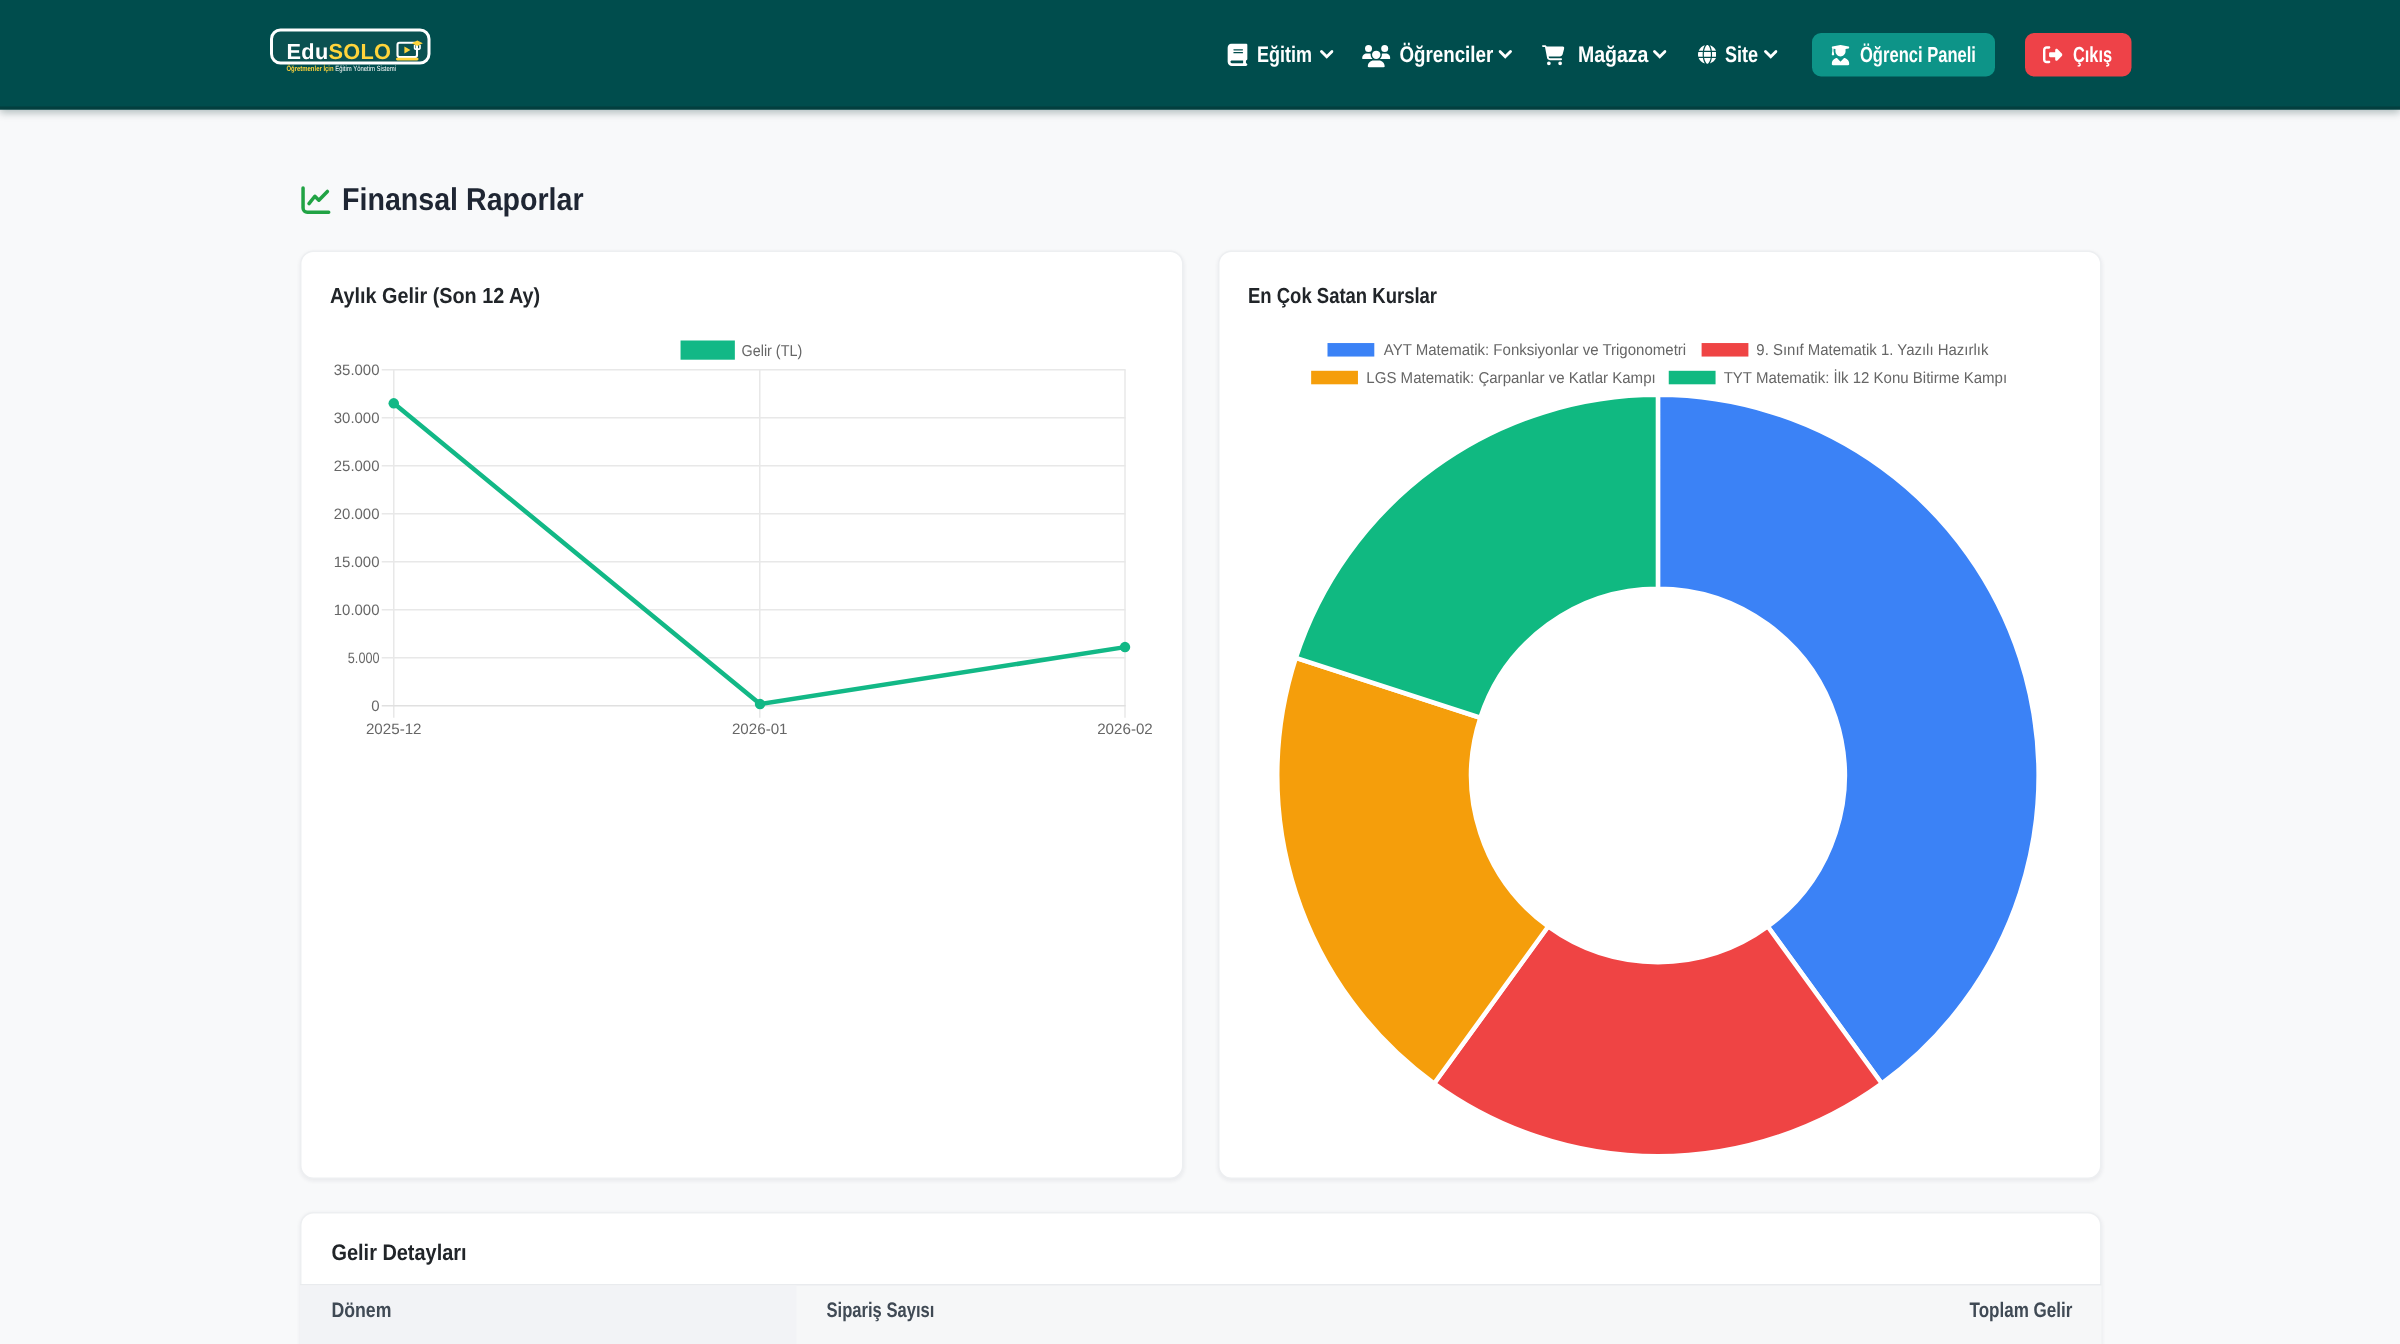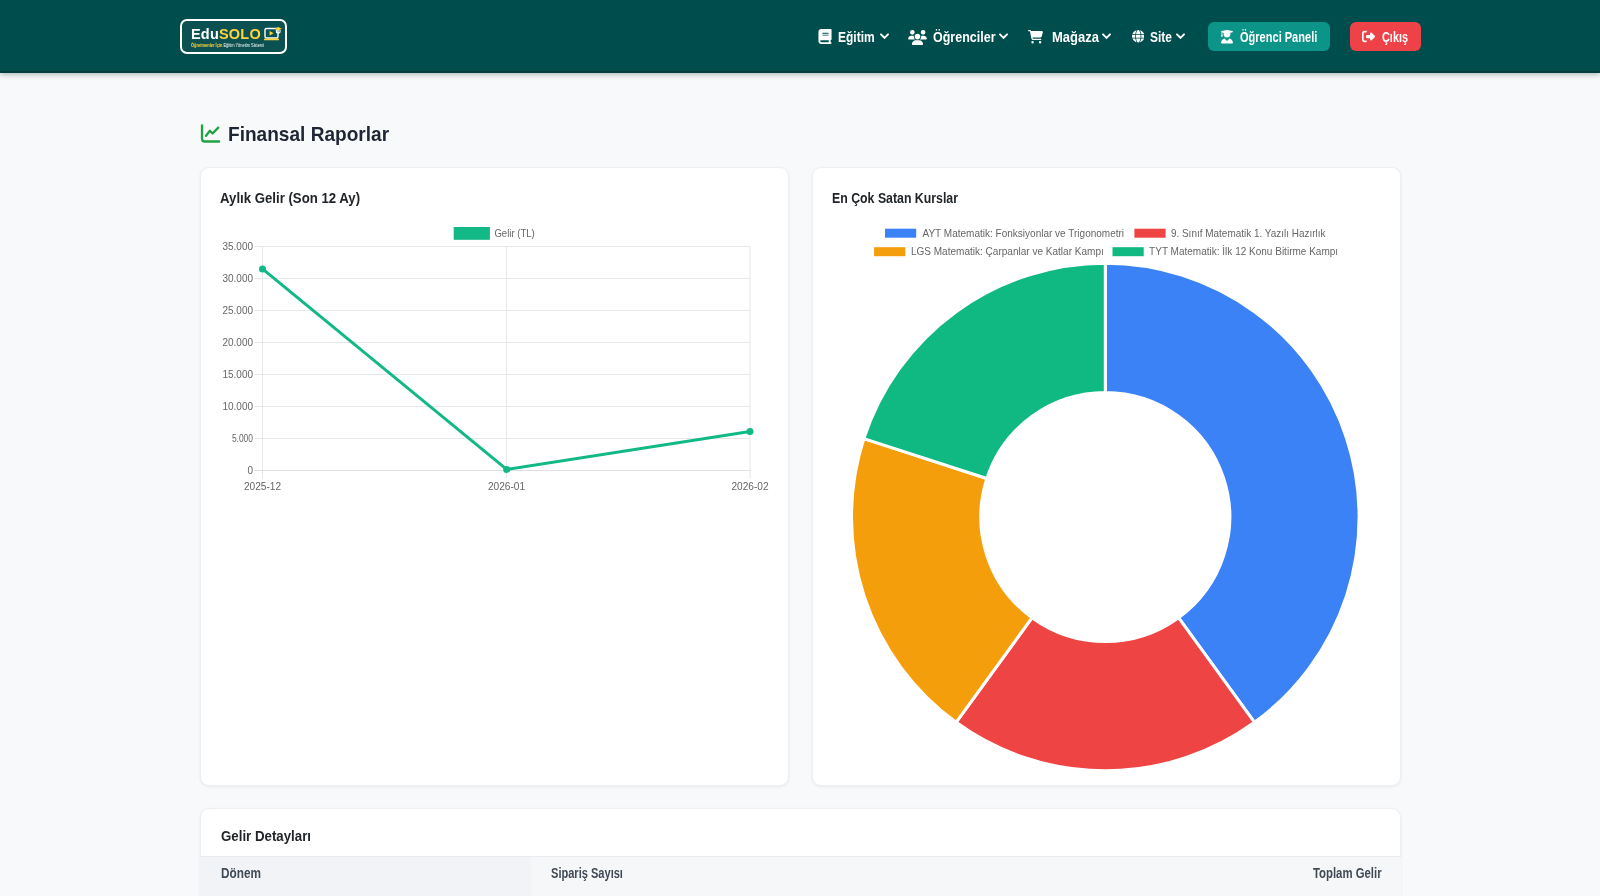--- a/index.html
+++ b/index.html
@@ -1,21 +1,21 @@
 <!DOCTYPE html>
 <html lang="tr"><head>
 <meta charset="utf-8">
 <title>Finansal Raporlar</title>
 <style>
 * { margin:0; padding:0; box-sizing:border-box; }
 html,body { width:1600px; height:896px; overflow:hidden; }
 body { font-family:"Liberation Sans", sans-serif; background:#f8f9fa; position:relative; }
 .abs { position:absolute; }
 .hdr { position:absolute; left:0; top:0; width:1600px; height:73px; background:#004d4d; box-shadow:0 2px 5px rgba(0,40,40,.28); border-bottom:2px solid #033f3f; }
-.logo { position:absolute; left:180px; top:19px; width:107px; height:35px; border:2px solid #fff; border-radius:7px; background:#0b5151; padding:5px 0 0 9px; }
+.logo { position:absolute; left:180px; top:19px; width:107px; height:24px; border:2px solid #fff; border-radius:7px; background:#0b5151; padding:5px 0 0 9px; }
 .logo .l1 { font-size:14.5px; font-weight:bold; line-height:16px; letter-spacing:.2px; white-space:nowrap; }
 .logo .edu { color:#fff; }
 .logo .solo { color:#ffd43b; }
 .logo .l2 { font-size:5px; line-height:6px; color:#fff; white-space:nowrap; transform:scaleX(.79); transform-origin:left; }
 .logo .l2 b { color:#ffd43b; }
 .ntxt { position:absolute; color:#fff; font-size:15px; font-weight:bold; white-space:nowrap; transform-origin:left center; top:29px; line-height:15px; }
 .btn { position:absolute; top:21.5px; height:29px; border-radius:6px; }
 .btxt { position:absolute; color:#fff; font-size:14.5px; font-weight:bold; white-space:nowrap; transform-origin:left center; top:29.5px; line-height:14.5px; }
 .h1txt { position:absolute; left:228px; top:122px; font-size:21px; font-weight:bold; color:#1f2633; white-space:nowrap; transform:scaleX(.908); transform-origin:left; line-height:24px; }
 .card { position:absolute; background:#fff; border-radius:9px; border:1px solid #edeff1; box-shadow:0 1px 3px rgba(25,35,50,.07); }

